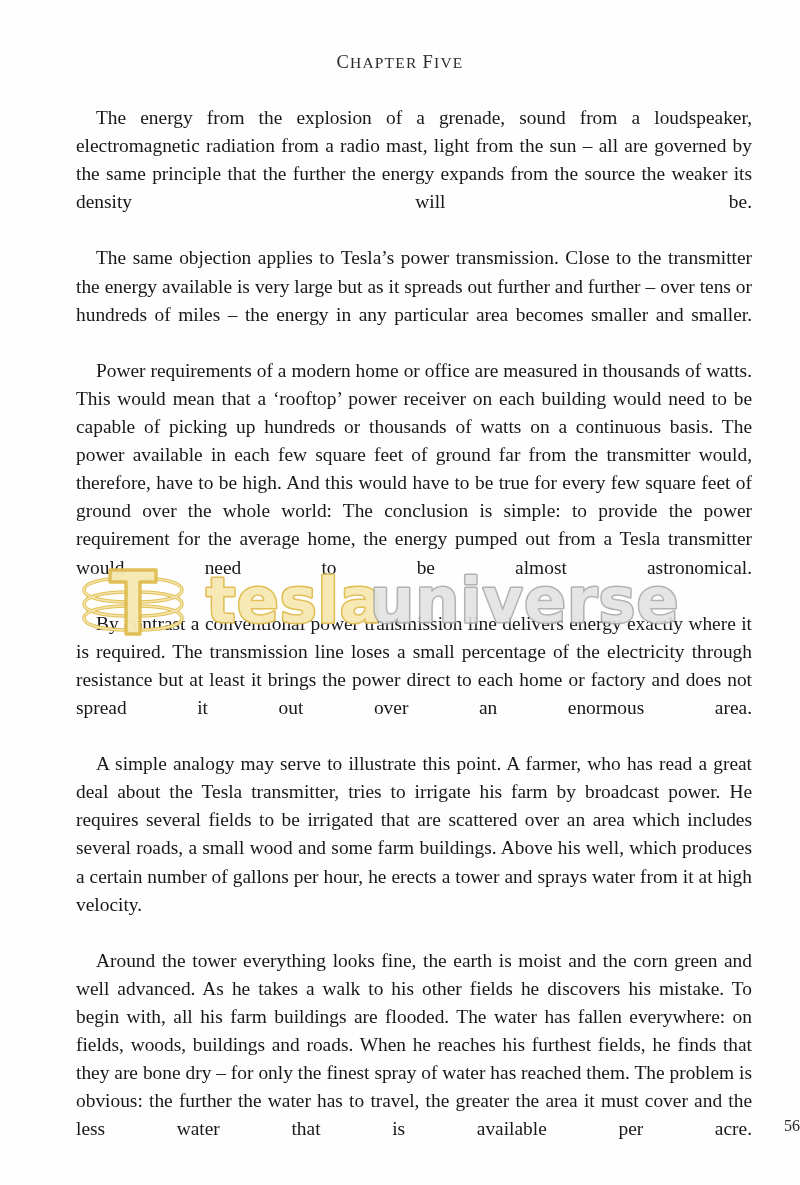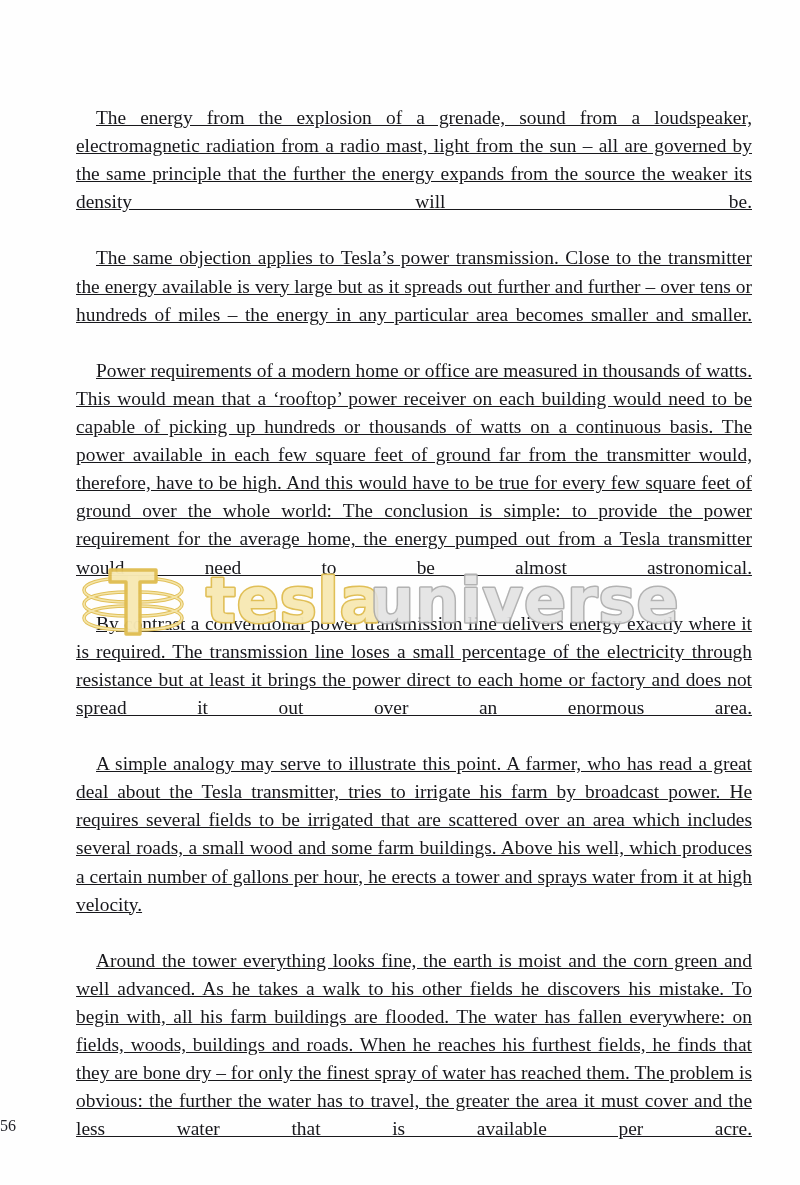--- a/index.html
+++ b/index.html
@@ -44,42 +44,41 @@
   }
 
   .para {
     margin: 0;
     text-align: justify;
     text-justify: inter-word;
     font-size: 19.4px;
     line-height: 28.1px;
     text-indent: 20px;
     color: #18181c;
-    text-decoration: underline;
     -webkit-font-smoothing: antialiased;
   }
 
   .para + .para {
     margin-top: 0px;
   }
 
   
   .para::after {
     content: "";
     display: inline-block;
     width: 100%;
   }
 
   
   .folio {
     position: absolute;
     top: 1117px;
     left: 0;
     width: 800px;
-    text-align: left;
+    text-align: right;
     font-size: 16px;
     color: #24242a;
   }
 
   
   .watermark {
     position: absolute;
     left: 78px;
     top: 560px;
     width: 600px;
@@ -92,20 +91,23 @@
     width: 100%;
     height: 100%;
     overflow: visible;
   }
 </style>
 </head>
 <body>
 
 <div class="page">
 
+  <div class="running-head">
+    <span><span class="sc-first">C</span><span>HAPTER</span> <span class="sc-first">F</span><span>IVE</span></span>
+  </div>
 
   <div class="text-block">
     <p class="para">The energy from the explosion of a grenade, sound from a loudspeaker, electromagnetic radiation from a radio mast, light from the sun – all are governed by the same principle that the further the energy expands from the source the weaker its density will be.</p>
     <p class="para">The same objection applies to Tesla’s power transmission. Close to the transmitter the energy available is very large but as it spreads out further and further – over tens or hundreds of miles – the energy in any particular area becomes smaller and smaller.</p>
     <p class="para">Power requirements of a modern home or office are measured in thousands of watts. This would mean that a ‘rooftop’ power receiver on each building would need to be capable of picking up hundreds or thousands of watts on a continuous basis. The power available in each few square feet of ground far from the transmitter would, therefore, have to be high. And this would have to be true for every few square feet of ground over the whole world: The conclusion is simple: to provide the power requirement for the average home, the energy pumped out from a Tesla transmitter would need to be almost astronomical.</p>
     <p class="para">By contrast a conventional power transmission line delivers energy exactly where it is required. The transmission line loses a small percentage of the electricity through resistance but at least it brings the power direct to each home or factory and does not spread it out over an enormous area.</p>
     <p class="para">A simple analogy may serve to illustrate this point. A farmer, who has read a great deal about the Tesla transmitter, tries to irrigate his farm by broadcast power. He requires several fields to be irrigated that are scattered over an area which includes several roads, a small wood and some farm buildings. Above his well, which produces a certain number of gallons per hour, he erects a tower and sprays water from it at high velocity.</p>
     <p class="para">Around the tower everything looks fine, the earth is moist and the corn green and well advanced. As he takes a walk to his other fields he discovers his mistake. To begin with, all his farm buildings are flooded. The water has fallen everywhere: on fields, woods, buildings and roads. When he reaches his furthest fields, he finds that they are bone dry – for only the finest spray of water has reached them. The problem is obvious: the further the water has to travel, the greater the area it must cover and the less water that is available per acre.</p>
   </div>
 

